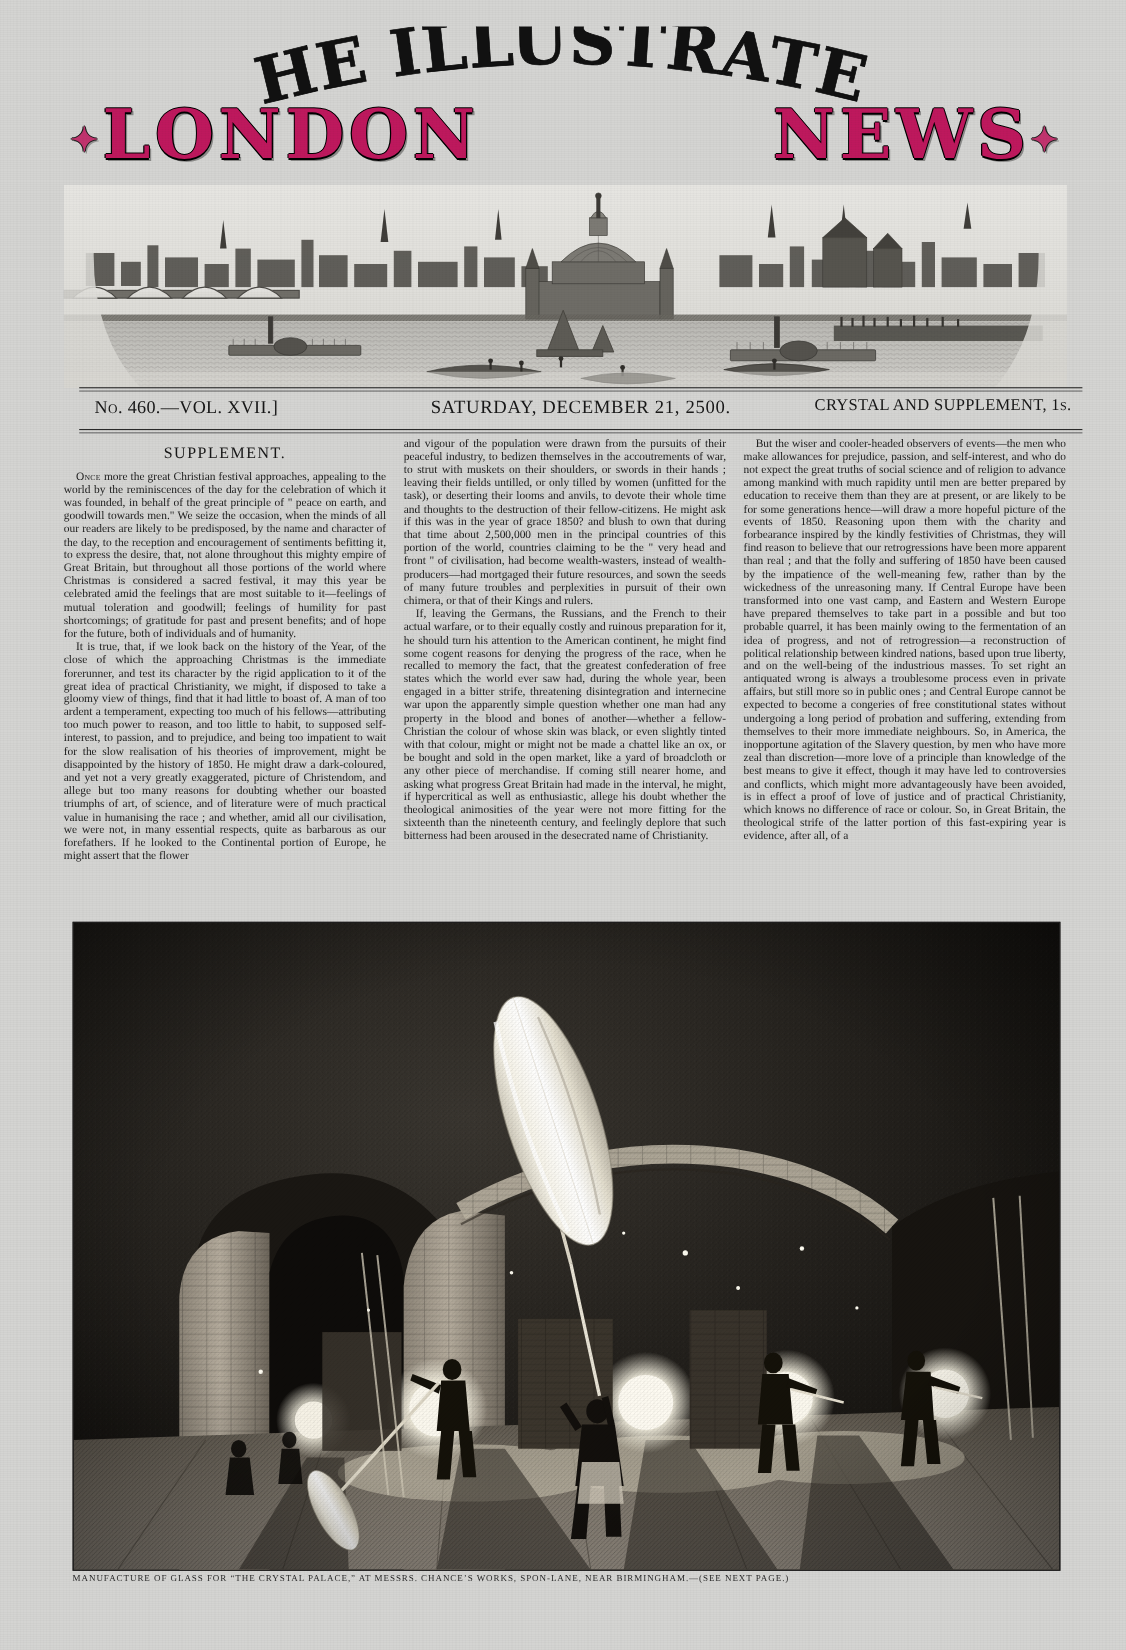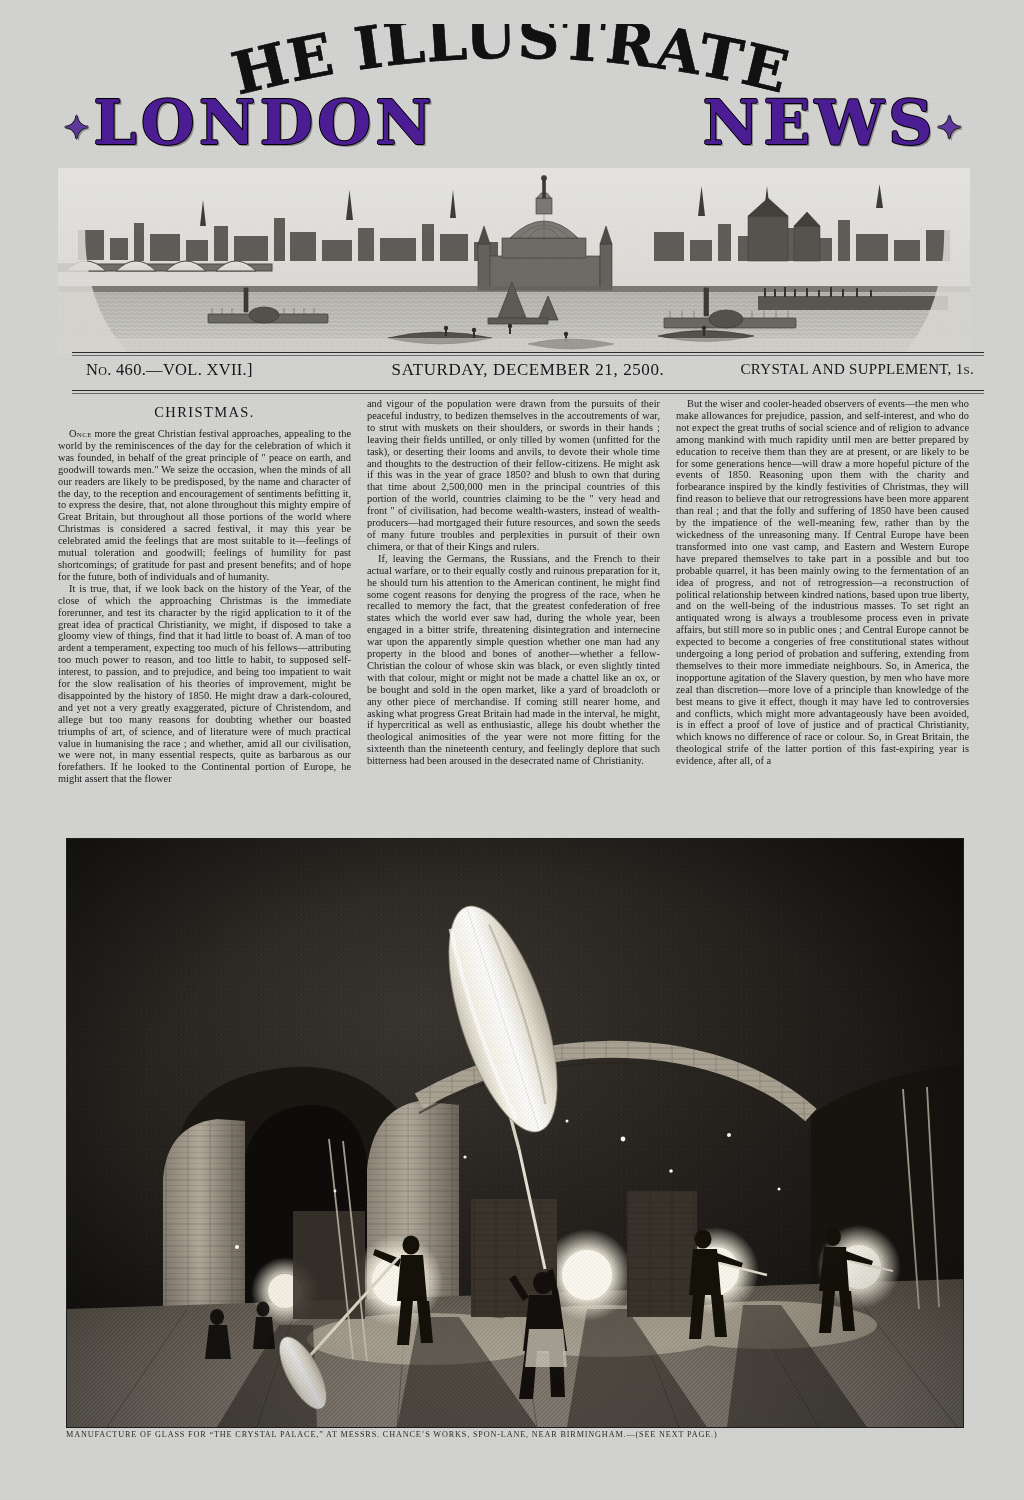--- a/index.html
+++ b/index.html
@@ -37,21 +37,21 @@
     fill:#111;
     stroke:#000;stroke-width:.6px;
   }
   
   .mh-side{
     position:absolute;top:74px;
     font-family:"DejaVu Serif",serif;
     font-weight:700;
     font-size:62px;
     letter-spacing:4px;
-    color:#4c1d95;
+    color:#be185d;
     text-shadow:
       1px 0 0 #000,-1px 0 0 #000,0 1px 0 #000,0 -1px 0 #000,
       2px 2px 0 rgba(0,0,0,.35);
     line-height:1;
     white-space:nowrap;
   }
   #mh-london{left:6px;}
   #mh-news{right:4px;}
   .mh-side .orn{font-size:30px;vertical-align:middle;opacity:.85;}
 
@@ -316,21 +316,21 @@
       <div id="issue-supp" class="sc">CRYSTAL AND SUPPLEMENT, 1s.</div>
     </div>
 
     <div class="rule-d rule-thin" style="top:38px;"></div>
     <div class="rule-d rule-hair" style="top:41px;"></div>
   </div>
 
   <div id="cols">
 
     <div class="col" id="col1">
-      <div class="head">CHRISTMAS.</div>
+      <div class="head">SUPPLEMENT.</div>
       <p>
         <span class="lead">Once</span><span> more the great Christian festival approaches, appealing to the world by the reminiscences of the day for the celebration of which it was founded, in behalf of the great principle of " peace on earth, and goodwill towards men."  We seize the occasion, when the minds of all our readers are likely to be predisposed, by the name and character of the day, to the reception and encouragement of sentiments befitting it, to express the desire, that, not alone throughout this mighty empire of Great Britain, but throughout all those portions of the world where Christmas is considered a sacred festival, it may this year be celebrated amid the feelings that are most suitable to it—feelings of mutual toleration and goodwill; feelings of humility for past shortcomings; of gratitude for past and present benefits; and of hope for the future, both of individuals and of humanity.</span>
       </p>
       <p>It is true, that, if we look back on the history of the Year, of the close of which the approaching Christmas is the immediate forerunner, and test its character by the rigid application to it of the great idea of practical Christianity, we might, if disposed to take a gloomy view of things, find that it had little to boast of.  A man of too ardent a temperament, expecting too much of his fellows—attributing too much power to reason, and too little to habit, to supposed self-interest, to passion, and to prejudice, and being too impatient to wait for the slow realisation of his theories of improvement, might be disappointed by the history of 1850.  He might draw a dark-coloured, and yet not a very greatly exaggerated, picture of Christendom, and allege but too many reasons for doubting whether our boasted triumphs of art, of science, and of literature were of much practical value in humanising the race ; and whether, amid all our civilisation, we were not, in many essential respects, quite as barbarous as our forefathers.  If he looked to the Continental portion of Europe, he might assert that the flower</p>
     </div>
 
     <div class="col" id="col2">
 
       <p style="text-indent:0;">and vigour of the population were drawn from the pursuits of their peaceful industry, to bedizen themselves in the accoutrements of war, to strut with muskets on their shoulders, or swords in their hands ; leaving their fields untilled, or only tilled by women (unfitted for the task), or deserting their looms and anvils, to devote their whole time and thoughts to the destruction of their fellow-citizens.  He might ask if this was in the year of grace 1850? and blush to own that during that time about 2,500,000 men in the principal countries of this portion of the world, countries claiming to be the " very head and front " of civilisation, had become wealth-wasters, instead of wealth-producers—had mortgaged their future resources, and sown the seeds of many future troubles and perplexities in pursuit of their own chimera, or that of their Kings and rulers.</p>
       <p>If, leaving the Germans, the Russians, and the French to their actual warfare, or to their equally costly and ruinous preparation for it, he should turn his attention to the American continent, he might find some cogent reasons for denying the progress of the race, when he recalled to memory the fact, that the greatest confederation of free states which the world ever saw had, during the whole year, been engaged in a bitter strife, threatening disintegration and internecine war upon the apparently simple question whether one man had any property in the blood and bones of another—whether a fellow-Christian the colour of whose skin was black, or even slightly tinted with that colour, might or might not be made a chattel like an ox, or be bought and sold in the open market, like a yard of broadcloth or any other piece of merchandise.  If coming still nearer home, and asking what progress Great Britain had made in the interval, he might, if hypercritical as well as enthusiastic, allege his doubt whether the theological animosities of the year were not more fitting for the sixteenth than the nineteenth century, and feelingly deplore that such bitterness had been aroused in the desecrated name of Christianity.</p>

